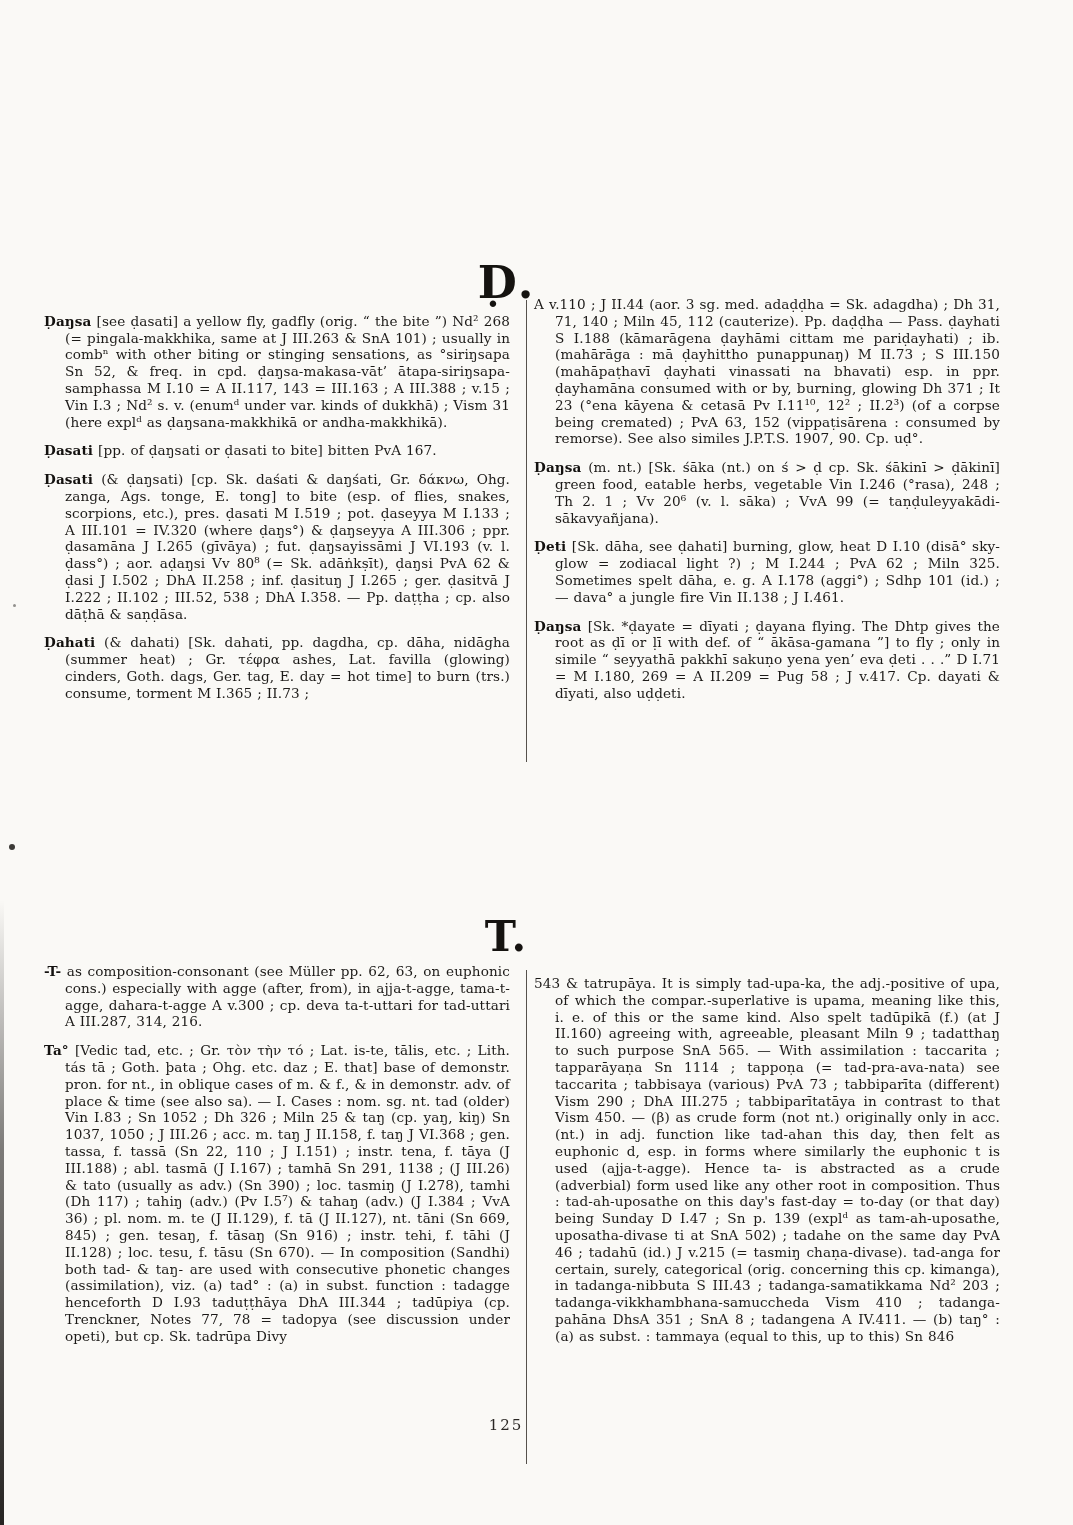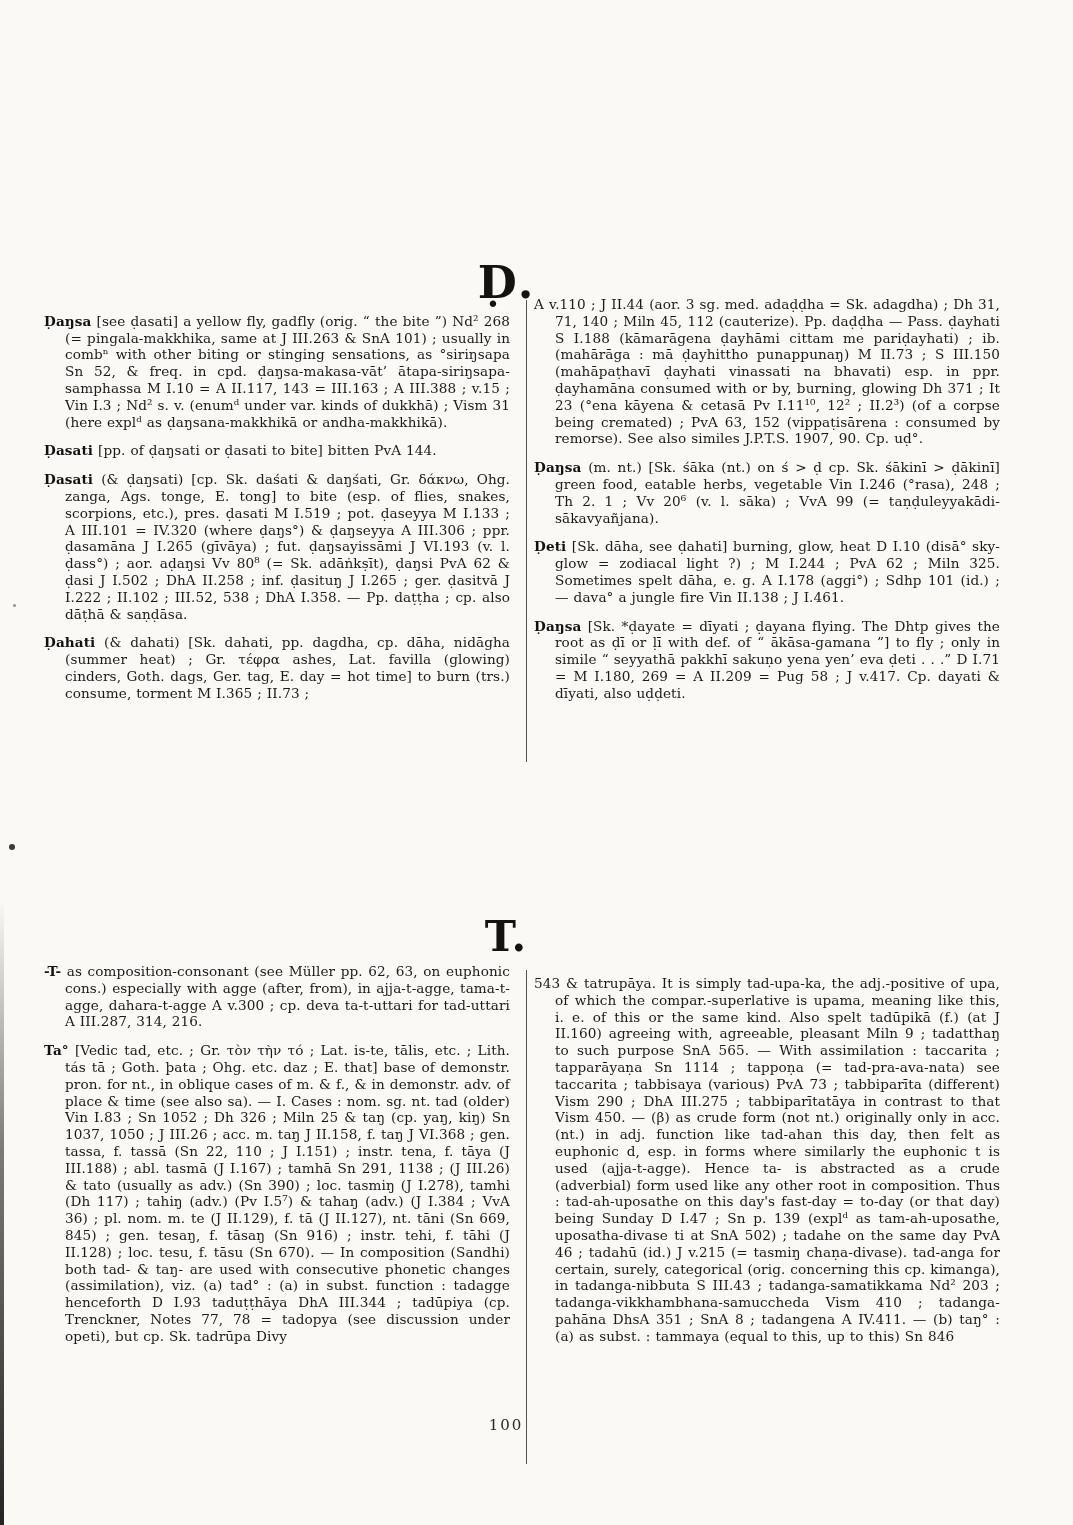--- a/index.html
+++ b/index.html
@@ -77,21 +77,21 @@
 
   <div class="content">
 
     <h1 class="section-heading" style="top:226px;">Ḍ.</h1>
 
     <div class="col-rule" style="left:482px;top:300px;height:462px;"></div>
 
     <div class="cols" style="top:296px;">
       <div class="col">
         <p class="entry"><b class="hw">Ḍaŋsa</b><span> [see ḍasati] a yellow fly, gadfly (orig. “ the bite ”) Nd² 268 (= pingala-makkhika, same at J III.263 &amp; SnA 101) ; usually in combⁿ with other biting or stinging sensations, as °siriŋsapa Sn 52, &amp; freq. in cpd. ḍaŋsa-makasa-vāt’ ātapa-siriŋsapa-samphassa M I.10 = A II.117, 143 = III.163 ; A III.388 ; v.15 ; Vin I.3 ; Nd² s. v. (enumᵈ under var. kinds of dukkhā) ; Vism 31 (here explᵈ as ḍaŋsana-makkhikā or andha-makkhikā).</span></p>
-        <p class="entry"><b class="hw">Ḍasati</b><span> [pp. of ḍaŋsati or ḍasati to bite] bitten PvA 144.</span></p>
+        <p class="entry"><b class="hw">Ḍasati</b><span> [pp. of ḍaŋsati or ḍasati to bite] bitten PvA 167.</span></p>
         <p class="entry"><b class="hw">Ḍasati</b><span> (&amp; ḍaŋsati) [cp. Sk. daśati &amp; daŋśati, Gr. δάκνω, Ohg. zanga, Ags. tonge, E. tong] to bite (esp. of flies, snakes, scorpions, etc.), pres. ḍasati M I.519 ; pot. ḍaseyya M I.133 ; A III.101 = IV.320 (where ḍaŋs°) &amp; ḍaŋseyya A III.306 ; ppr. ḍasamāna J I.265 (gīvāya) ; fut. ḍaŋsayissāmi J VI.193 (v. l. ḍass°) ; aor. aḍaŋsi Vv 80⁸ (= Sk. adāṅkṣīt), ḍaŋsi PvA 62 &amp; ḍasi J I.502 ; DhA II.258 ; inf. ḍasituŋ J I.265 ; ger. ḍasitvā J I.222 ; II.102 ; III.52, 538 ; DhA I.358. — Pp. daṭṭha ; cp. also dāṭhā &amp; saṇḍāsa.</span></p>
         <p class="entry"><b class="hw">Ḍahati</b><span> (&amp; dahati) [Sk. dahati, pp. dagdha, cp. dāha, nidāgha (summer heat) ; Gr. τέφρα ashes, Lat. favilla (glowing) cinders, Goth. dags, Ger. tag, E. day = hot time] to burn (trs.) consume, torment M I.365 ; II.73 ;</span></p>
       </div>
       <div class="col">
         <p class="entry"><span>A v.110 ; J II.44 (aor. 3 sg. med. adaḍḍha = Sk. adagdha) ; Dh 31, 71, 140 ; Miln 45, 112 (cauterize).   Pp. daḍḍha — Pass. ḍayhati S I.188 (kāmarāgena ḍayhāmi cittam me pariḍayhati) ; ib. (mahārāga : mā ḍayhittho punappunaŋ) M II.73 ; S III.150 (mahāpaṭhavī ḍayhati vinassati na bhavati) esp. in ppr. ḍayhamāna consumed with or by, burning, glowing Dh 371 ; It 23 (°ena kāyena &amp; cetasā Pv I.11¹⁰, 12² ; II.2³) (of a corpse being cremated) ; PvA 63, 152 (vippaṭisārena : consumed by remorse). See also similes J.P.T.S. 1907, 90.   Cp. uḍ°.</span></p>
         <p class="entry"><b class="hw">Ḍaŋsa</b><span> (m. nt.) [Sk. śāka (nt.) on ś &gt; ḍ cp. Sk. śākinī &gt; ḍākinī] green food, eatable herbs, vegetable Vin I.246 (°rasa), 248 ; Th 2. 1 ; Vv 20⁶ (v. l. sāka) ; VvA 99 (= taṇḍuleyyakādi-sākavyañjana).</span></p>
         <p class="entry"><b class="hw">Ḍeti</b><span> [Sk. dāha, see ḍahati] burning, glow, heat D I.10 (disā° sky-glow = zodiacal light ?) ; M I.244 ; PvA 62 ; Miln 325.   Sometimes spelt dāha, e. g. A I.178 (aggi°) ; Sdhp 101 (id.) ; — dava° a jungle fire Vin II.138 ; J I.461.</span></p>
         <p class="entry"><b class="hw">Ḍaŋsa</b><span> [Sk. *ḍayate = dīyati ; ḍayana flying.  The Dhtp gives the root as ḍī or ḷī with def. of “ ākāsa-gamana ”] to fly ; only in simile “ seyyathā pakkhī sakuṇo yena yen’ eva ḍeti . . .” D I.71 = M I.180, 269 = A II.209 = Pug 58 ; J v.417.   Cp. dayati &amp; dīyati, also uḍḍeti.</span></p>
       </div>
     </div>
@@ -103,16 +103,16 @@
     <div class="cols" style="top:963px;">
       <div class="col">
         <p class="entry"><b class="hw">-T-</b><span> as composition-consonant (see Müller pp. 62, 63, on euphonic cons.) especially with agge (after, from), in ajja-t-agge, tama-t-agge, dahara-t-agge A v.300 ; cp. deva ta-t-uttari for tad-uttari A III.287, 314, 216.</span></p>
         <p class="entry"><b class="hw">Ta°</b><span> [Vedic tad, etc. ; Gr. τὸν τὴν τό ; Lat. is-te, tālis, etc. ; Lith. tás tā ; Goth. þata ; Ohg. etc. daz ; E. that] base of demonstr. pron. for nt., in oblique cases of m. &amp; f., &amp; in demonstr. adv. of place &amp; time (see also sa). — I. Cases : nom. sg. nt. tad (older) Vin I.83 ; Sn 1052 ; Dh 326 ; Miln 25 &amp; taŋ (cp. yaŋ, kiŋ) Sn 1037, 1050 ; J III.26 ; acc. m. taŋ J II.158, f. taŋ J VI.368 ; gen. tassa, f. tassā (Sn 22, 110 ; J I.151) ; instr. tena, f. tāya (J III.188) ; abl. tasmā (J I.167) ; tamhā Sn 291, 1138 ; (J III.26) &amp; tato (usually as adv.) (Sn 390) ; loc. tasmiŋ (J I.278), tamhi (Dh 117) ; tahiŋ (adv.) (Pv I.5⁷) &amp; tahaŋ (adv.) (J I.384 ; VvA 36) ; pl. nom. m. te (J II.129), f. tā (J II.127), nt. tāni (Sn 669, 845) ; gen. tesaŋ, f. tāsaŋ (Sn 916) ; instr. tehi, f. tāhi (J II.128) ; loc. tesu, f. tāsu (Sn 670). — In composition (Sandhi) both tad- &amp; taŋ- are used with consecutive phonetic changes (assimilation), viz. (a) tad° : (a) in subst. function : tadagge henceforth D I.93 taduṭṭhāya DhA III.344 ; tadūpiya (cp. Trenckner, Notes 77, 78 = tadopya (see discussion under opeti), but cp. Sk. tadrūpa Divy</span></p>
       </div>
       <div class="col">
         <p class="entry"><span>543 &amp; tatrupāya.  It is simply tad-upa-ka, the adj.-positive of upa, of which the compar.-superlative is upama, meaning like this, i. e. of this or the same kind. Also spelt tadūpikā (f.) (at J II.160) agreeing with, agreeable, pleasant Miln 9 ; tadatthaŋ to such purpose SnA 565. — With assimilation : taccarita ; tapparāyaṇa Sn 1114 ; tappoṇa (= tad-pra-ava-nata) see taccarita ; tabbisaya (various) PvA 73 ; tabbiparīta (different) Vism 290 ; DhA III.275 ; tabbiparītatāya in contrast to that Vism 450. — (β) as crude form (not nt.) originally only in acc. (nt.) in adj. function like tad-ahan this day, then felt as euphonic d, esp. in forms where similarly the euphonic t is used (ajja-t-agge).  Hence ta- is abstracted as a crude (adverbial) form used like any other root in composition. Thus : tad-ah-uposathe on this day's fast-day = to-day (or that day) being Sunday D I.47 ; Sn p. 139 (explᵈ as tam-ah-uposathe, uposatha-divase ti at SnA 502) ; tadahe on the same day PvA 46 ; tadahū (id.) J v.215 (= tasmiŋ chaṇa-divase). tad-anga for certain, surely, categorical (orig. concerning this cp. kimanga), in tadanga-nibbuta S III.43 ; tadanga-samatikkama Nd² 203 ; tadanga-vikkhambhana-samuccheda Vism 410 ; tadanga-pahāna DhsA 351 ; SnA 8 ; tadangena A IV.411. — (b) taŋ° : (a) as subst. : tammaya (equal to this, up to this) Sn 846</span></p>
       </div>
     </div>
 
-    <div class="page-number" style="top:1416px;">100</div>
+    <div class="page-number" style="top:1416px;">125</div>
 
   </div>
 </div>
 
 </body></html>

